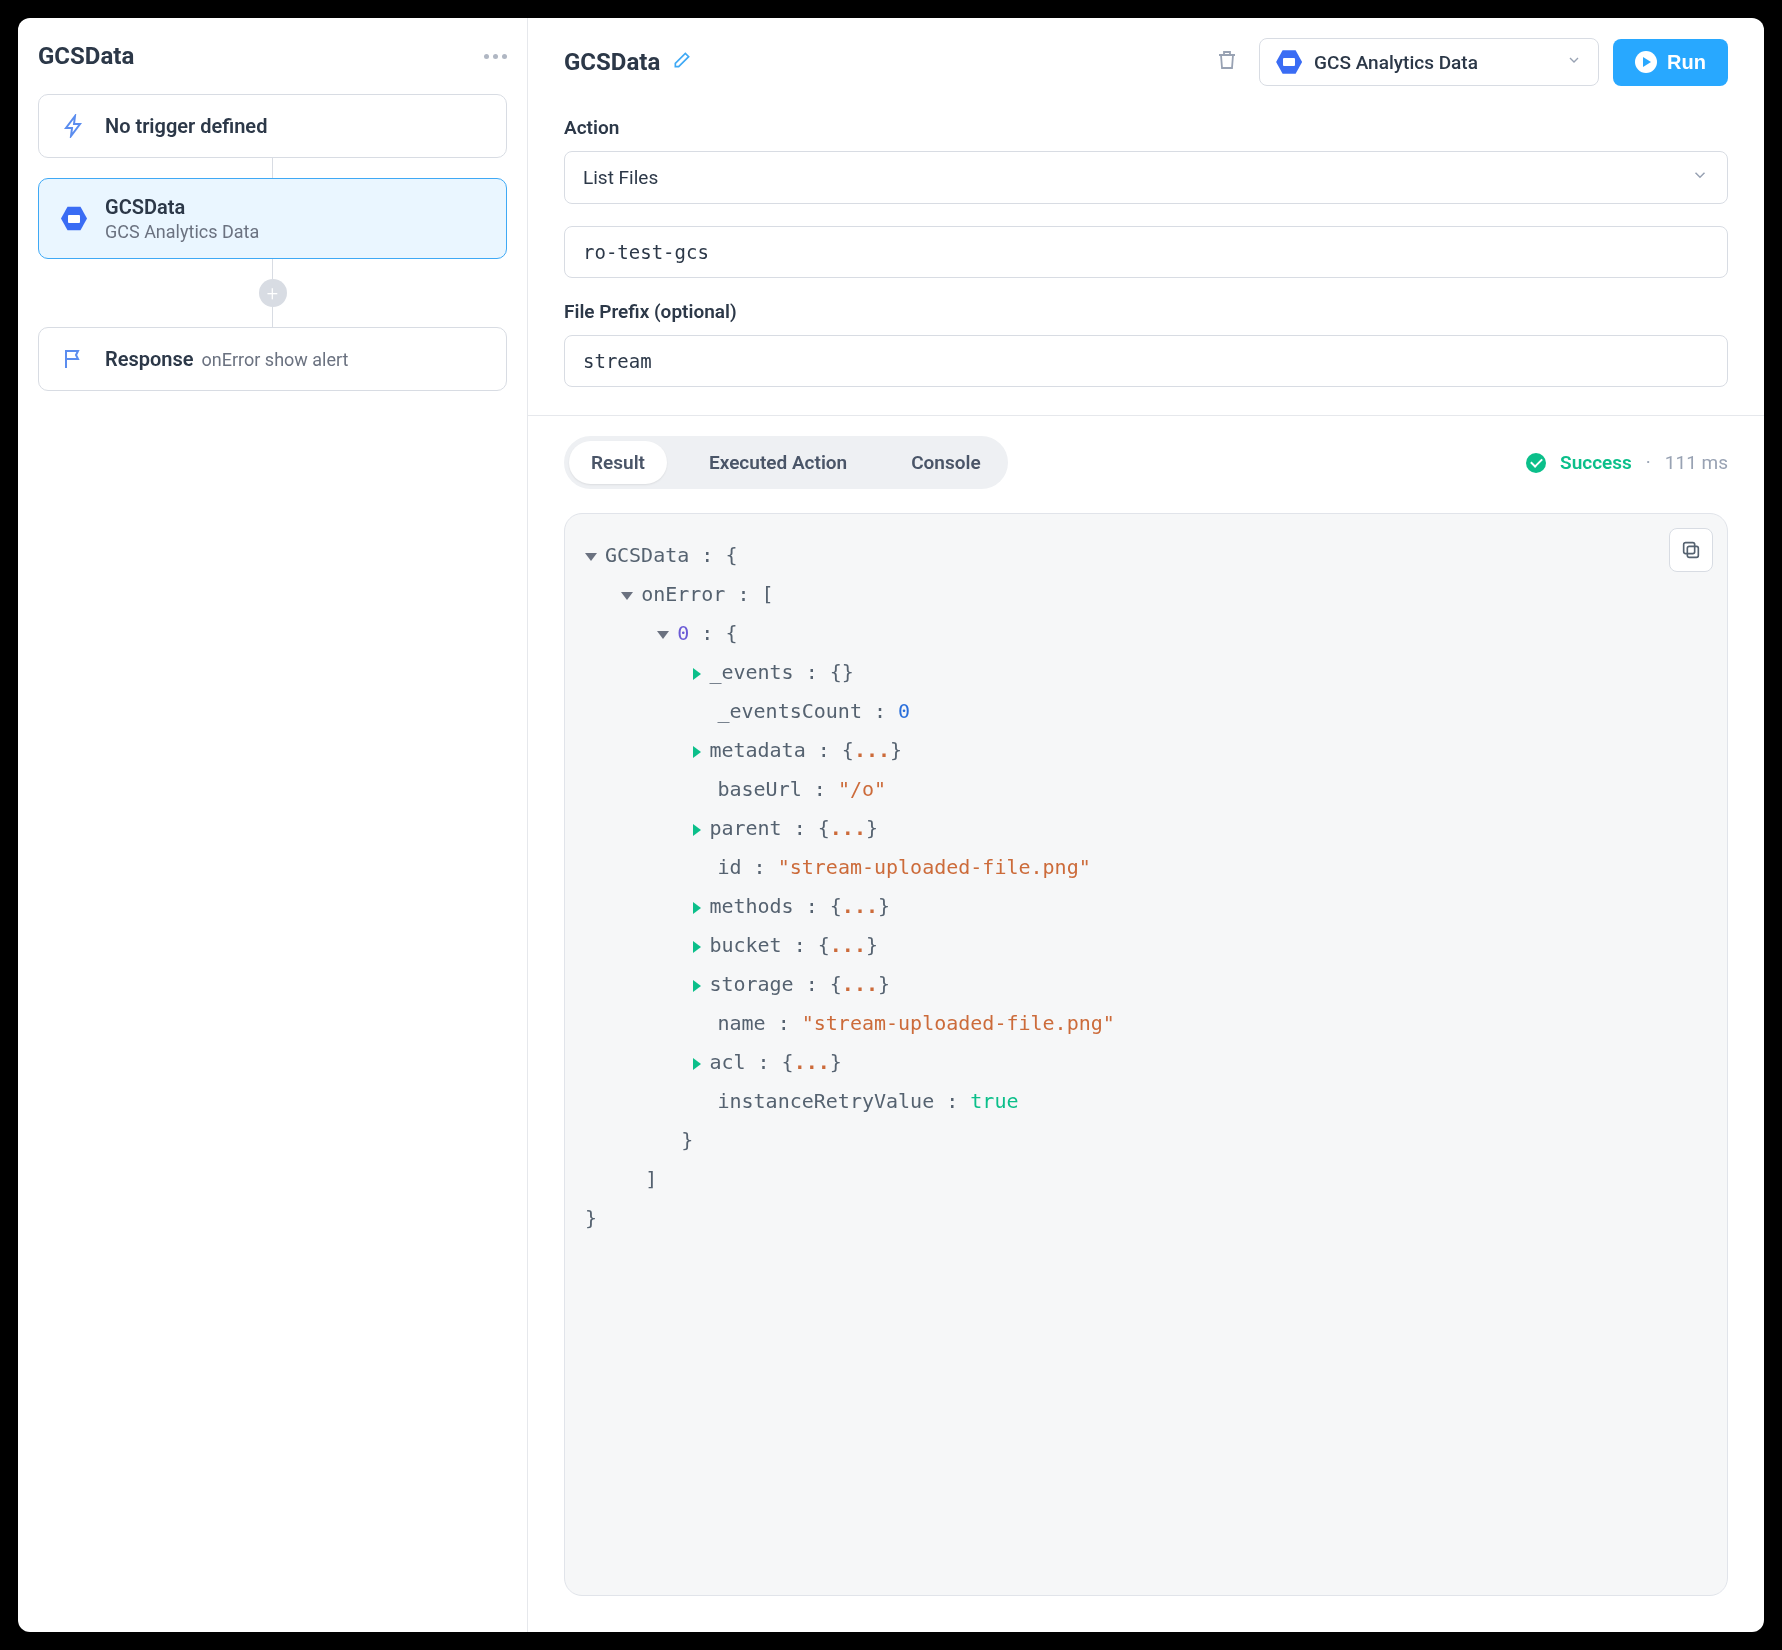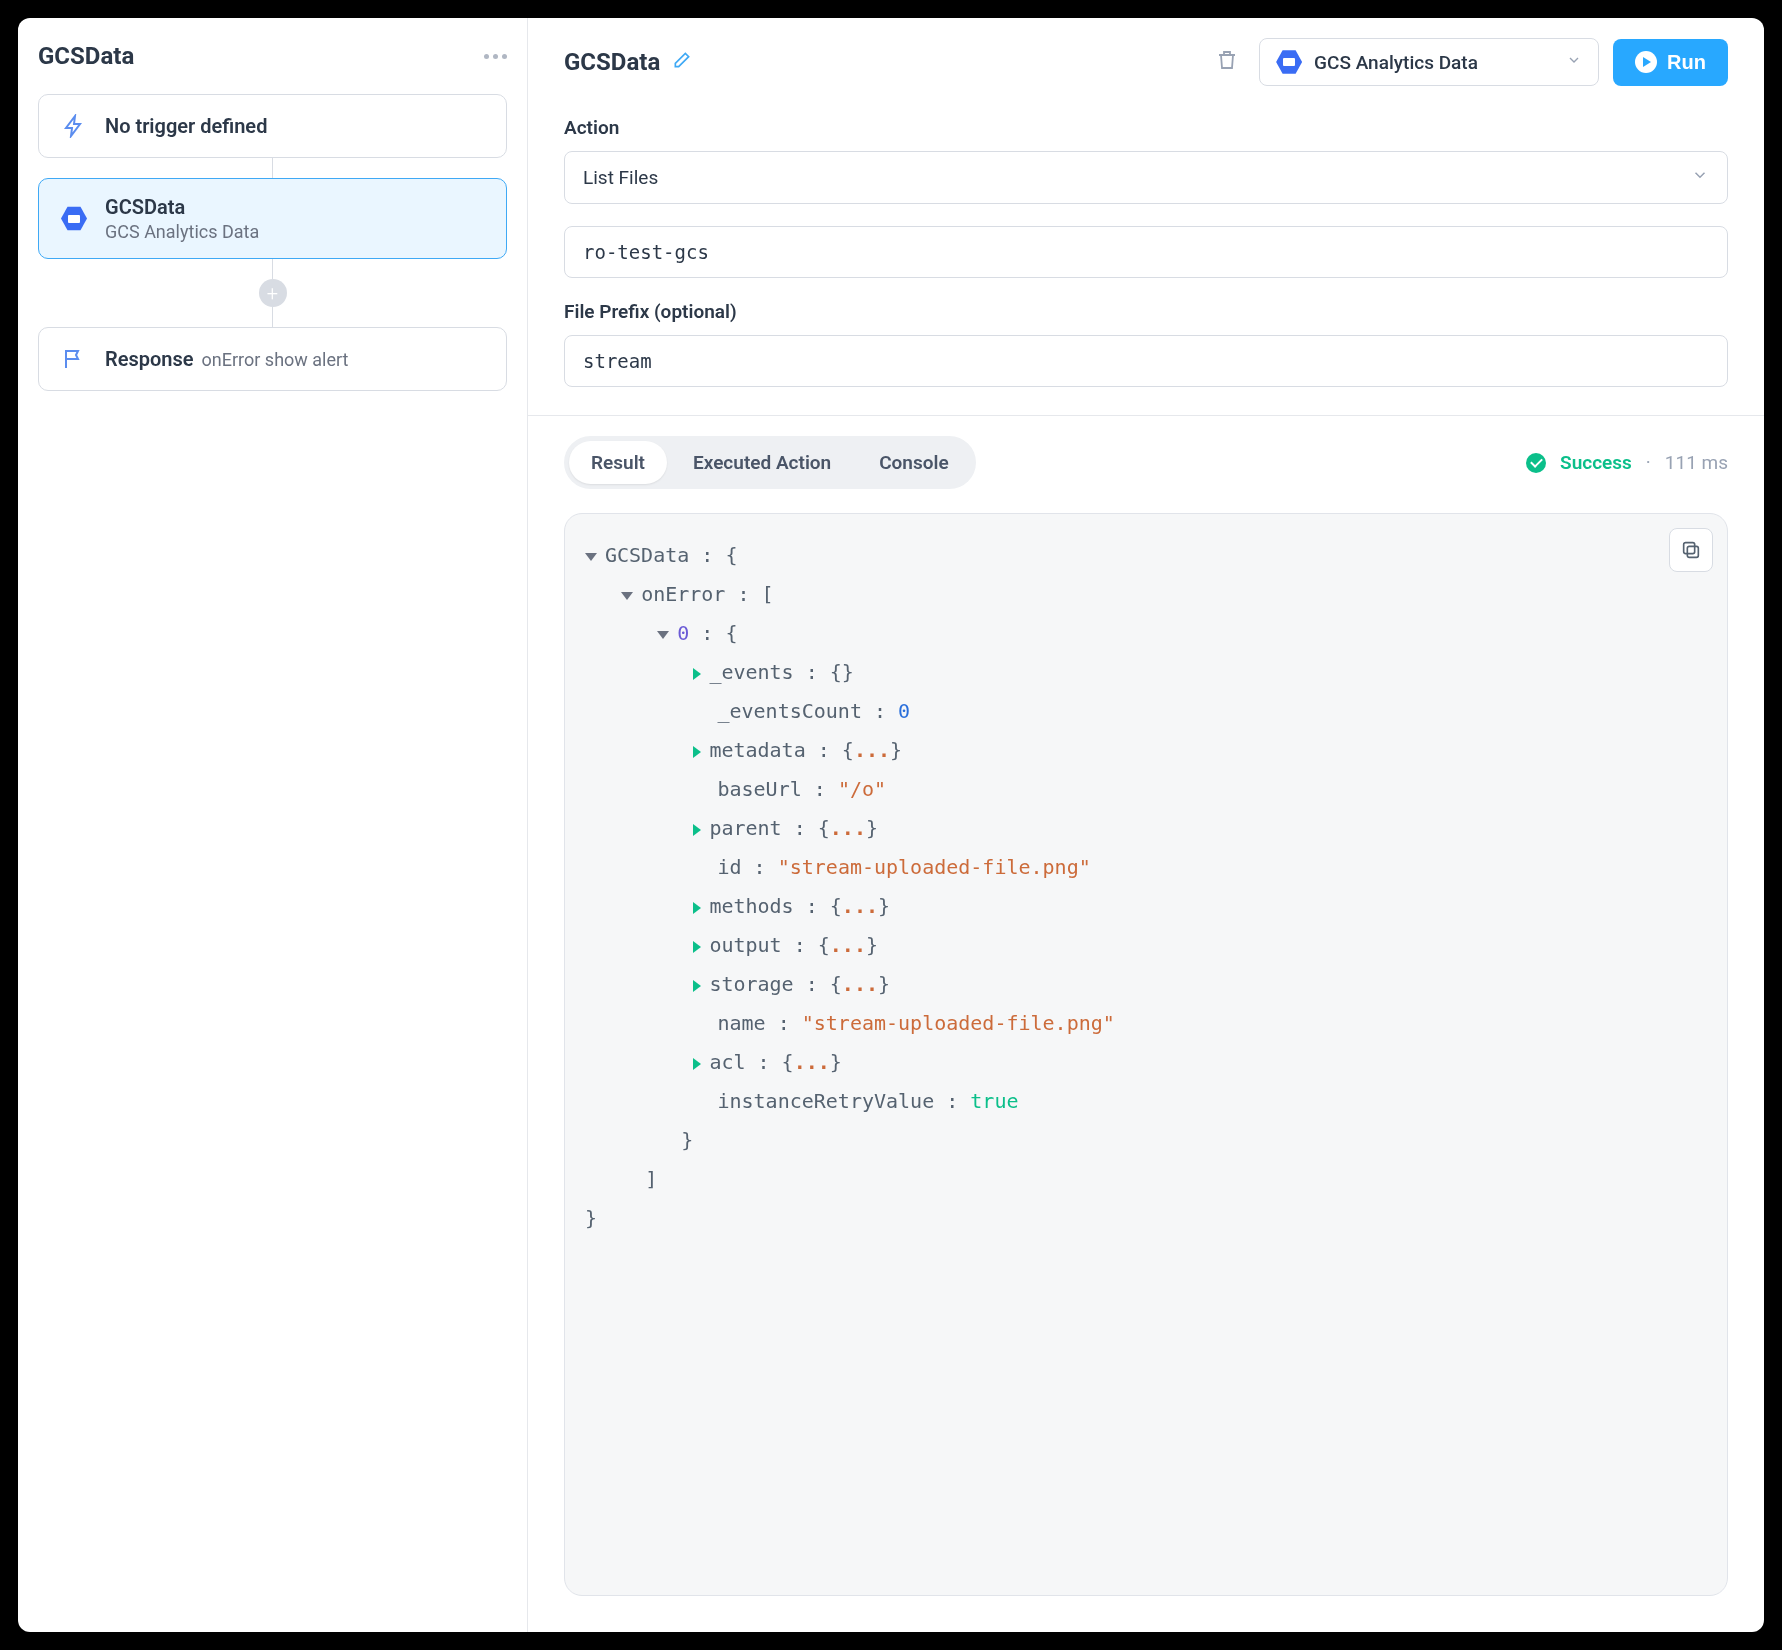--- a/index.html
+++ b/index.html
@@ -144,21 +144,21 @@
   color: #2c3848;
   text-align: center;
 }
 .results-bar {
   border-top: 1px solid #e6e8ec;
   padding: 20px 36px 14px 36px;
   display: flex; align-items: center; gap: 20px;
 }
 .tabs {
   background: #eef0f3; border-radius: 30px;
-  padding: 5px; display: flex; gap: 4px;
+  padding: 5px; display: flex; gap: 20px;
 }
 .tab {
   padding: 10px 22px; border-radius: 26px;
   font-size: 19px; font-weight: 600; color: #4a5568;
   cursor: pointer;
 }
 .tab.active {
   background: #fff;
   box-shadow: 0 1px 2px rgba(0,0,0,0.08);
 }
@@ -373,21 +373,21 @@
       <div class="tree-row"><span class="caret down"></span><span class="key">GCSData</span><span class="punct"> : {</span></div>
       <div class="tree-row">   <span class="caret down"></span><span class="key">onError</span><span class="punct"> : [</span></div>
       <div class="tree-row">      <span class="caret down"></span><span class="idx">0</span><span class="punct"> : {</span></div>
       <div class="tree-row">         <span class="caret right"></span><span class="key">_events</span><span class="punct"> : {}</span></div>
       <div class="tree-row">           <span class="key">_eventsCount</span><span class="punct"> : </span><span class="number">0</span></div>
       <div class="tree-row">         <span class="caret right"></span><span class="key">metadata</span><span class="punct"> : {</span><span class="ellipsis">...</span><span class="punct">}</span></div>
       <div class="tree-row">           <span class="key">baseUrl</span><span class="punct"> : </span><span class="string">"/o"</span></div>
       <div class="tree-row">         <span class="caret right"></span><span class="key">parent</span><span class="punct"> : {</span><span class="ellipsis">...</span><span class="punct">}</span></div>
       <div class="tree-row">           <span class="key">id</span><span class="punct"> : </span><span class="string">"stream-uploaded-file.png"</span></div>
       <div class="tree-row">         <span class="caret right"></span><span class="key">methods</span><span class="punct"> : {</span><span class="ellipsis">...</span><span class="punct">}</span></div>
-      <div class="tree-row">         <span class="caret right"></span><span class="key">output</span><span class="punct"> : {</span><span class="ellipsis">...</span><span class="punct">}</span></div>
+      <div class="tree-row">         <span class="caret right"></span><span class="key">bucket</span><span class="punct"> : {</span><span class="ellipsis">...</span><span class="punct">}</span></div>
       <div class="tree-row">         <span class="caret right"></span><span class="key">storage</span><span class="punct"> : {</span><span class="ellipsis">...</span><span class="punct">}</span></div>
       <div class="tree-row">           <span class="key">name</span><span class="punct"> : </span><span class="string">"stream-uploaded-file.png"</span></div>
       <div class="tree-row">         <span class="caret right"></span><span class="key">acl</span><span class="punct"> : {</span><span class="ellipsis">...</span><span class="punct">}</span></div>
       <div class="tree-row">           <span class="key">instanceRetryValue</span><span class="punct"> : </span><span class="bool">true</span></div>
       <div class="tree-row">        <span class="punct">}</span></div>
       <div class="tree-row">     <span class="punct">]</span></div>
       <div class="tree-row"><span class="punct">}</span></div>
     </div>
   </main>
 </div>

